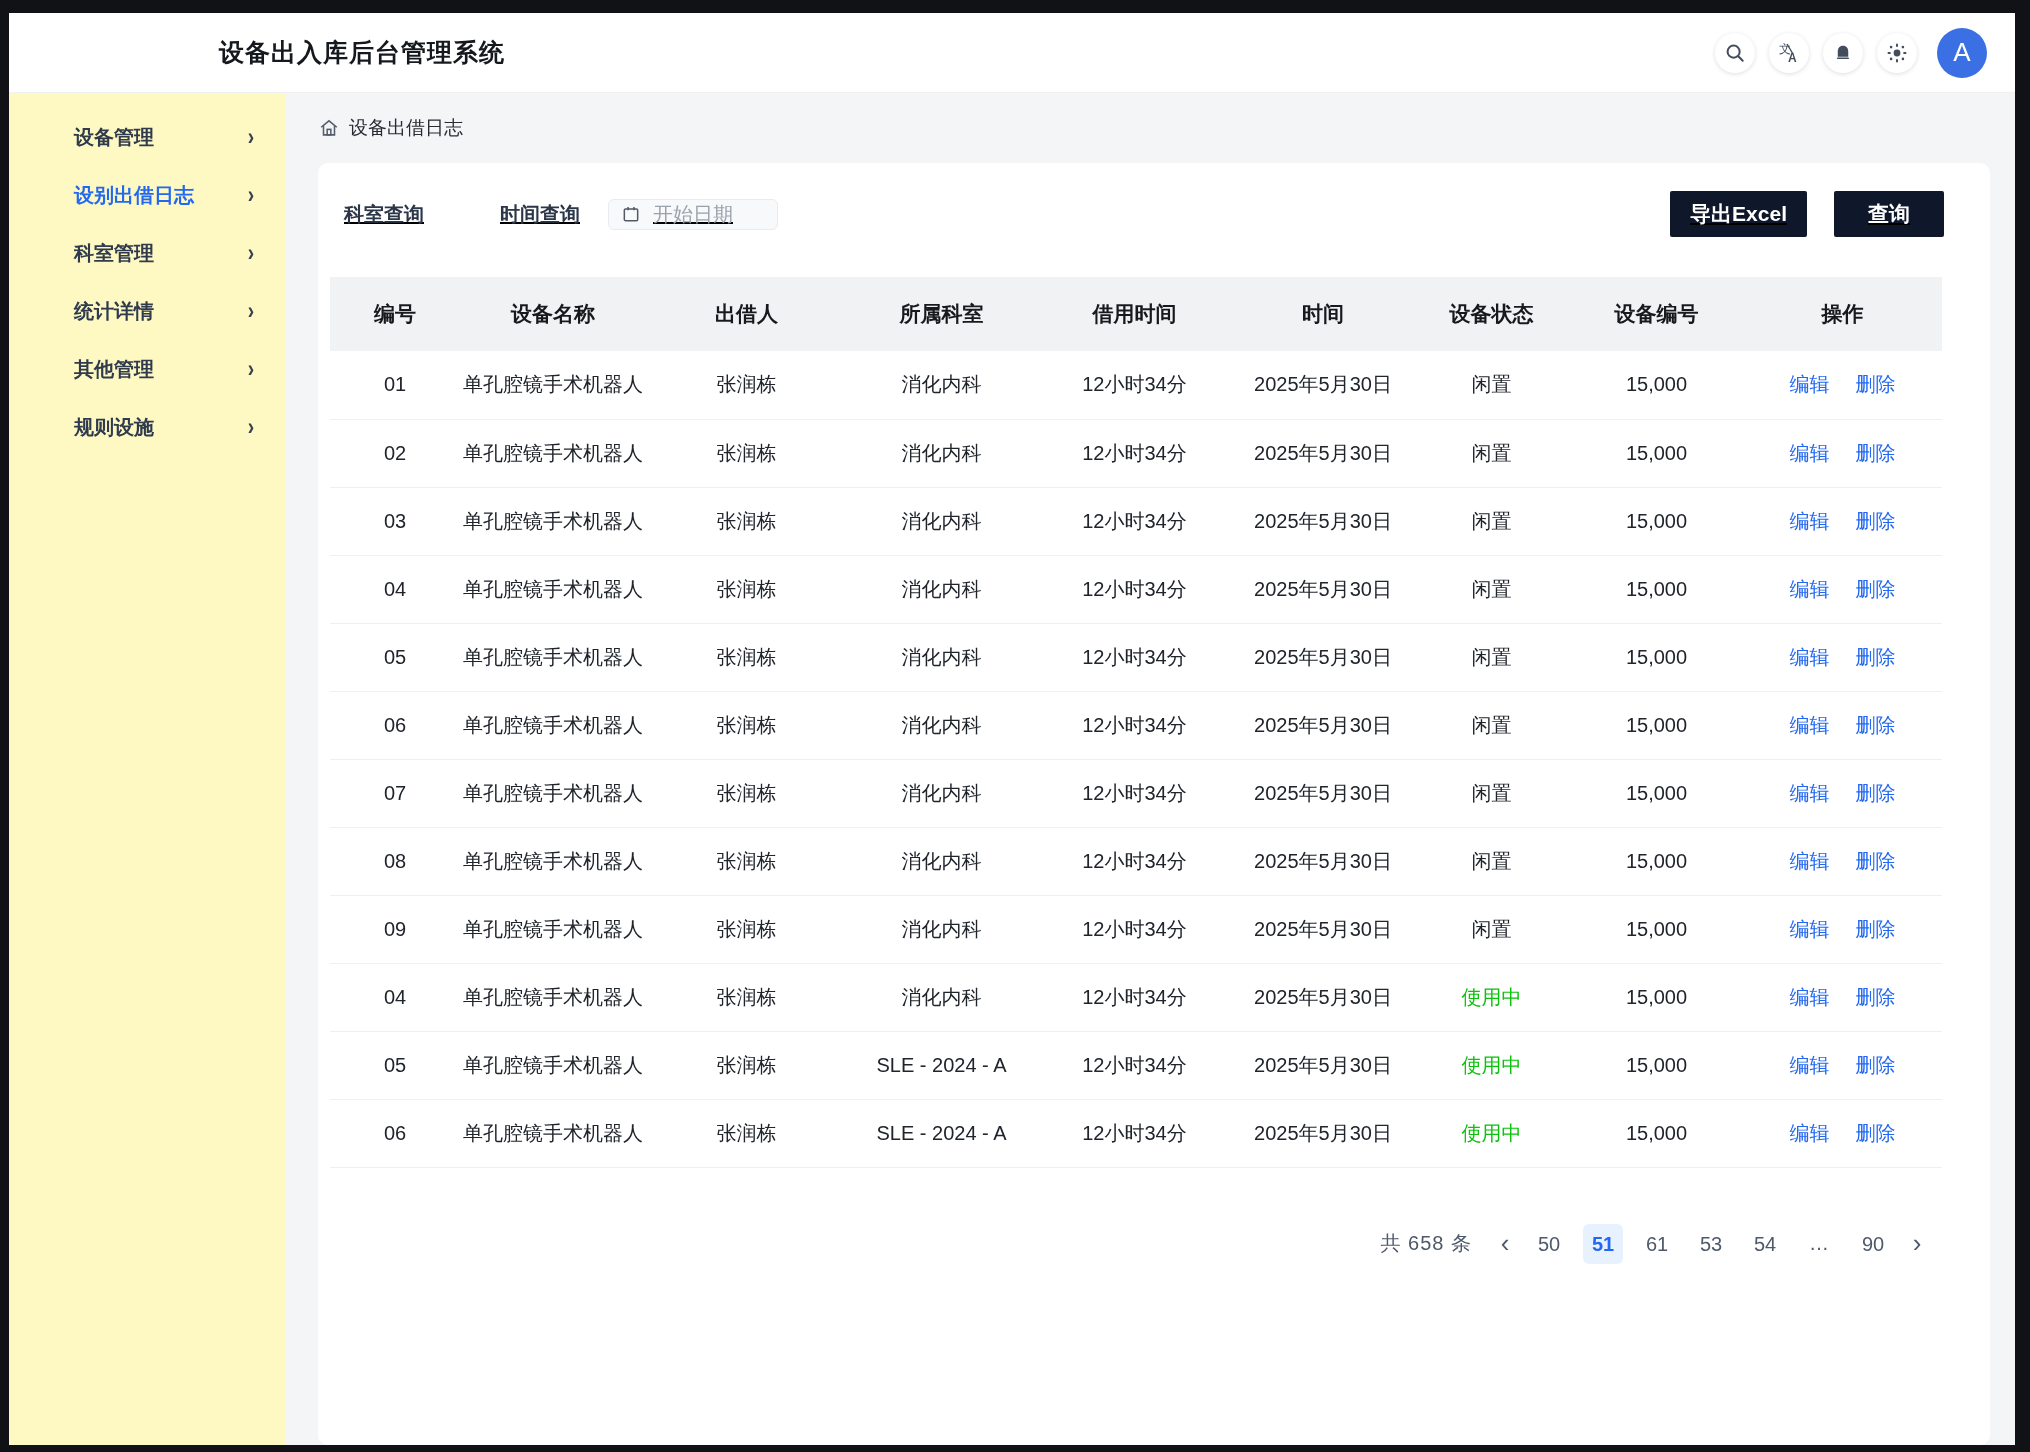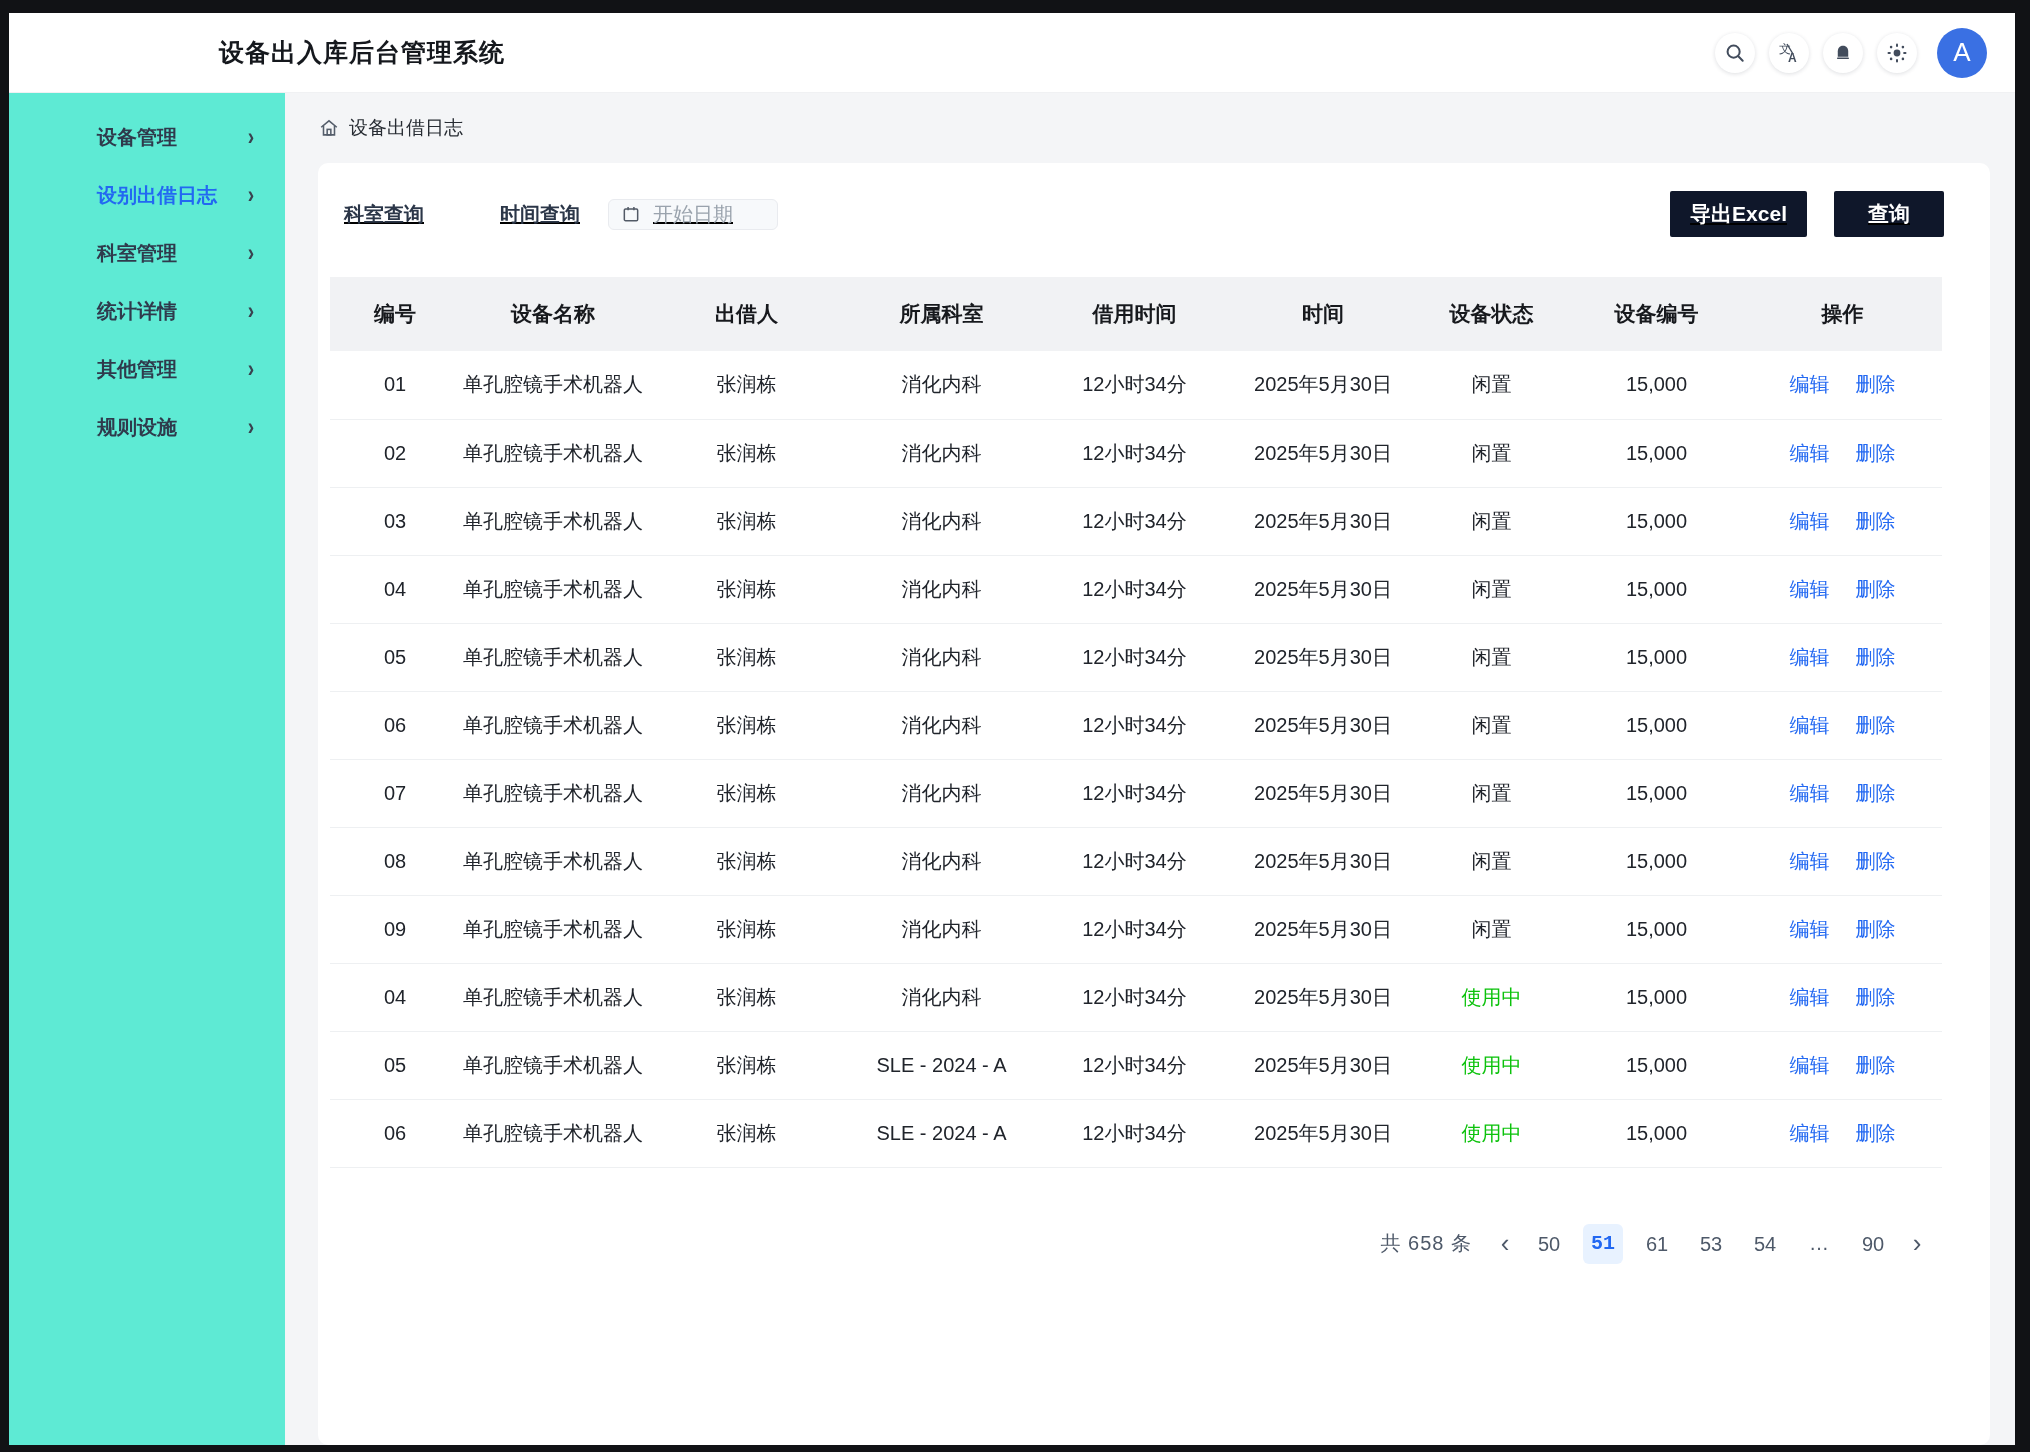--- a/index.html
+++ b/index.html
@@ -37,23 +37,22 @@
   }
   .avatar {
     width:50px; height:50px; border-radius:50%;
     background:#3a70e3; color:#fff; font-size:26px;
     display:flex; align-items:center; justify-content:center;
     margin-left:6px; cursor:pointer;
   }
   
   .body-row { flex:1 1 auto; display:flex; min-height:0; }
   .sidebar {
-    width:276px; flex:0 0 276px; background:#5eead4;
+    width:276px; flex:0 0 276px; background:#fef9c3;
     padding-top:22px;
-    padding-left:23px;
   }
   .side-item {
     height:44px; display:flex; align-items:center;
     padding:0 30px 0 65px; cursor:pointer;
     font-size:20px; font-weight:bold; color:#2f3a4c;
     margin-bottom:14px;
   }
   .side-item .side-chevron {
     margin-left:auto; font-size:24px; color:#39424f; font-weight:bold;
     transform:scaleX(.8);
@@ -122,21 +121,21 @@
   }
   .pager-total { margin-right:16px; letter-spacing:1px; }
   .page-arrow {
     width:34px; height:40px; line-height:38px; text-align:center;
     font-size:26px; color:#4e5969; cursor:pointer;
   }
   .page-num {
     min-width:40px; height:40px; line-height:40px; text-align:center;
     margin:0 7px; cursor:pointer; border-radius:6px; color:#4e5969;
   }
-  .page-num.active { background:#e8f2ff; color:#2268f2; font-weight:bold;font-family:Liberation Mono, monospace; }
+  .page-num.active { background:#e8f2ff; color:#2268f2; font-weight:bold; }
   .page-ellipsis { min-width:40px; text-align:center; margin:0 7px; color:#4e5969; }
   svg { display:block; }
 </style>
 </head>
 <body>
 
 <div class="screen">
 
   <div class="topbar">
     <div class="app-title">设备出入库后台管理系统</div>

